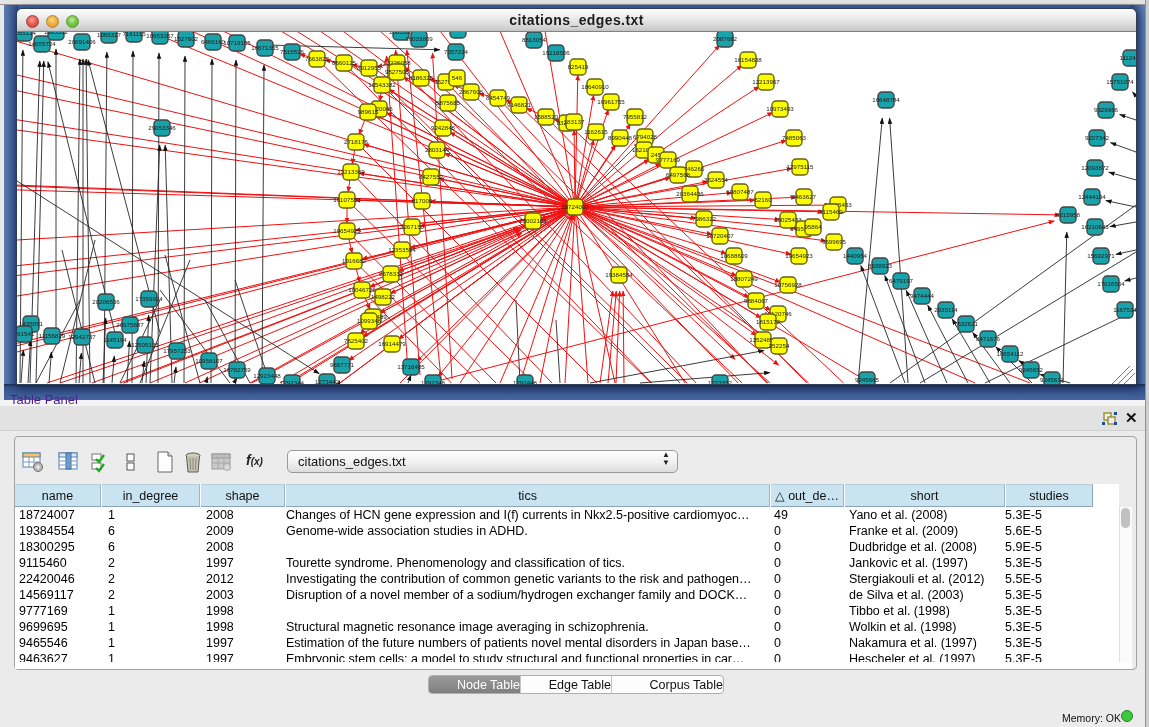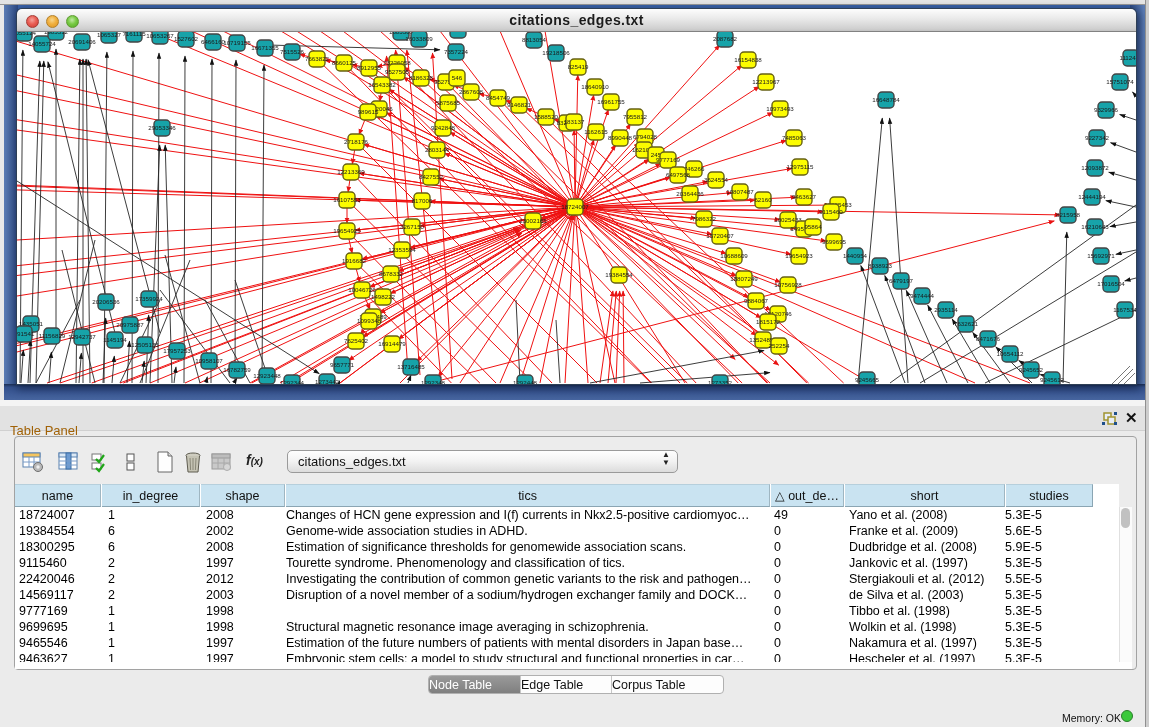--- a/index.html
+++ b/index.html
@@ -28,21 +28,21 @@
 #graphwrap{left:17px;top:32px;width:1119px;height:352px;background:#fff;overflow:hidden}
 #graph .r{stroke:#ef1111;stroke-width:1}
 #graph .b{stroke:#262626;stroke-width:0.9}
 #graph .nt{fill:#17a3a9;stroke:#444;stroke-width:1.4}
 #graph .ny{fill:#fcfc00;stroke:#666014;stroke-width:1.4}
 #graph .nl{font-size:6.2px;fill:#1b1b1b;text-anchor:middle;font-family:"Liberation Sans",sans-serif}
 
 #belowblue{left:0;top:400px;width:1145px;height:327px;background:#ebebeb}
 #tpstrip{left:0;top:400px;width:1145px;height:6px;background:#f4f4f4}
 #tpbar{left:0;top:406px;width:1145px;height:25px;background:#e2e2e2;border-bottom:1px solid #d0d0d0}
-#tptext{left:10px;top:423px;font-size:13px;color:#a16207}
+#tptext{left:10px;top:392px;font-size:13px;color:#4c1d95}
 #tpfloat{left:1102px;top:411px;width:15px;height:15px}
 #tpclose{left:1125px;top:409px;font-size:15px;font-weight:bold;color:#111}
 #panel{left:14px;top:436px;width:1123px;height:234px;background:#ececec;
  border:1px solid #a2a2a2;border-radius:4px}
 #combo{left:287px;top:450px;width:391px;height:23px;border:1px solid #9a9a9a;border-radius:5px;
  background:linear-gradient(to bottom,#fefefe,#f2f2f2 50%,#dcdcdc);
  font-size:13px;color:#111;line-height:21px;padding-left:10px}
 #combo .arr{position:absolute;right:7px;top:0;font-size:8px;line-height:8px;color:#222;text-align:center}
 
 #thead{left:15px;top:484px;width:1104px;height:23px;background:#fff;font-size:12.5px;color:#111}
@@ -54,21 +54,21 @@
 .tr span{position:absolute;top:0;overflow:hidden}
 .c1{left:4px;width:82px}.c2{left:93px;width:92px}.c3{left:191px;width:80px}
 .c4{left:271px;width:482px}.c5{left:759px;width:70px}
 .c6{left:834px;width:152px;}.c7{left:990px;width:90px}
 #vscroll{left:1119px;top:507px;width:13px;height:155px;background:#fbfbfb;border-left:1px solid #e0e0e0}
 #vthumb{left:1121px;top:508px;width:9px;height:20px;background:#c1c1c1;border-radius:5px}
 #tbot{left:15px;top:662px;width:1117px;height:7px;background:#fff}
 
 #seg{left:428px;top:675px;width:296px;height:19px;border:1px solid #b0b0b0;border-radius:4px;
  background:#fdfdfd;font-size:12.5px;color:#111;display:flex}
-#seg div{text-align:left;line-height:18px;border-right:1px solid #c6c6c6}
+#seg div{text-align:right;line-height:18px;border-right:1px solid #c6c6c6}
 #seg .s1{width:92px}#seg .s2{width:91px}#seg .s3{width:111px}
 #seg div:last-child{border-right:none}
 #seg .sel{background:linear-gradient(to bottom,#9a9a9a,#7f7f7f);color:#fff;border-radius:3px 0 0 3px}
 #mem{left:1062px;top:712px;font-size:10.5px;color:#111}
 #led{left:1121px;top:710px;width:12px;height:12px;border-radius:50%;background:#3bc93b;border:1px solid #2a7d2a}
 
 .ic{position:absolute;top:451px}
 </style></head><body>
 <div id="stage">
   <div class="abs" id="topstrip"></div>
@@ -979,31 +979,30 @@
         <span class="c2">1</span>
         <span class="c3">2008</span>
         <span class="c4">Changes of HCN gene expression and I(f) currents in Nkx2.5-positive cardiomyoc…</span>
         <span class="c5">49</span>
         <span class="c6">Yano et al. (2008)</span>
         <span class="c7">5.3E-5</span>
       </div>
 <div class="tr">
         <span class="c1">19384554</span>
         <span class="c2">6</span>
-        <span class="c3">2002</span>
+        <span class="c3">2009</span>
         <span class="c4">Genome-wide association studies in ADHD.</span>
         <span class="c5">0</span>
         <span class="c6">Franke et al. (2009)</span>
         <span class="c7">5.6E-5</span>
       </div>
 <div class="tr">
         <span class="c1">18300295</span>
         <span class="c2">6</span>
         <span class="c3">2008</span>
-        <span class="c4">Estimation of significance thresholds for genomewide association scans.</span>
         <span class="c5">0</span>
         <span class="c6">Dudbridge et al. (2008)</span>
         <span class="c7">5.9E-5</span>
       </div>
 <div class="tr">
         <span class="c1">9115460</span>
         <span class="c2">2</span>
         <span class="c3">1997</span>
         <span class="c4">Tourette syndrome. Phenomenology and classification of tics.</span>
         <span class="c5">0</span>
@@ -1042,21 +1041,21 @@
         <span class="c3">1998</span>
         <span class="c4">Structural magnetic resonance image averaging in schizophrenia.</span>
         <span class="c5">0</span>
         <span class="c6">Wolkin et al. (1998)</span>
         <span class="c7">5.3E-5</span>
       </div>
 <div class="tr">
         <span class="c1">9465546</span>
         <span class="c2">1</span>
         <span class="c3">1997</span>
-        <span class="c4">Estimation of the future numbers of patients with mental disorders in Japan base…</span>
+        <span class="c4">Estimation of the future numbers of patients novel mental disorders in Japan base…</span>
         <span class="c5">0</span>
         <span class="c6">Nakamura et al. (1997)</span>
         <span class="c7">5.3E-5</span>
       </div>
 <div class="tr">
         <span class="c1">9463627</span>
         <span class="c2">1</span>
         <span class="c3">1997</span>
         <span class="c4">Embryonic stem cells: a model to study structural and functional properties in car…</span>
         <span class="c5">0</span>

